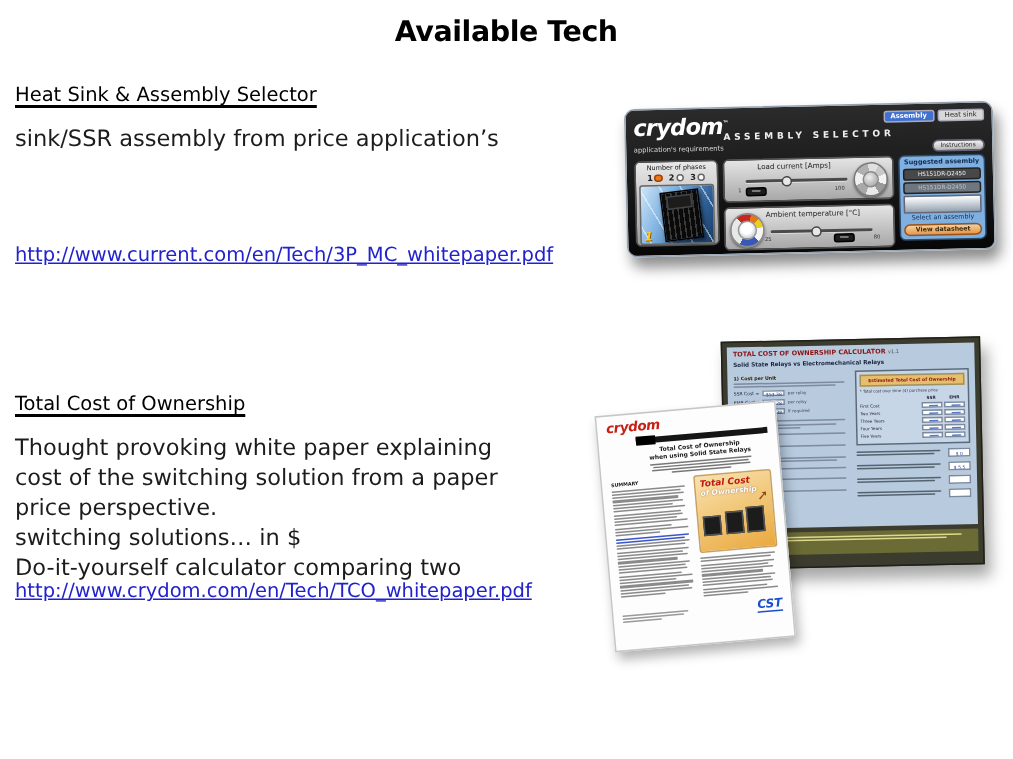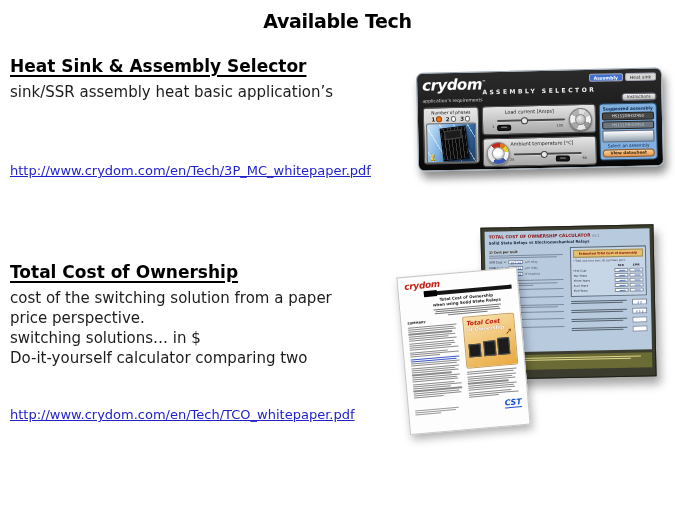--- a/index.html
+++ b/index.html
@@ -2,30 +2,30 @@
 <html><head>
 <meta charset="utf-8">
 <style>
   html,body{margin:0;padding:0;background:#fff;}
   .slide{position:relative;width:675px;height:506px;background:#fff;overflow:hidden;
          font-family:"DejaVu Sans","Liberation Sans",sans-serif;color:#1a1a1a;}
 
   .slide-title{position:absolute;top:10px;left:0;right:0;text-align:center;
                font-size:19px;font-weight:700;letter-spacing:-0.3px;color:#000;}
 
-  .sec-heading{position:absolute;left:10px;font-size:17px;font-weight:700;color:#000;
+  .sec-heading{position:absolute;left:10px;font-size:13px;font-weight:400;color:#000;
                text-decoration:underline;text-decoration-thickness:1.5px;text-underline-offset:3px;
                white-space:nowrap;}
   .h1{top:56px;} .h2{top:262px;}
   .para{position:absolute;left:10px;font-size:15px;line-height:20px;color:#1c1c1c;}
   .p1{top:82px;} .p2{top:288px;}
   .pline{white-space:nowrap;}
   .url{position:absolute;left:10px;font-size:13px;color:#2222cc;text-decoration:underline;
        white-space:nowrap;cursor:pointer;}
-  .u1{top:163px;} .u2{top:407px;}
+  .u1{top:163px;} .u2{top:387px;}
 
   
   .sel{position:absolute;left:417px;top:70px;width:246px;height:99px;box-sizing:border-box;
        transform:rotate(-1.3deg);background:linear-gradient(#2b2b2b,#070707);
        border:1px solid #95a3b0;border-radius:7px;padding:3px 5px;
        box-shadow:3px 7px 9px rgba(0,0,0,.45);}
   .sel-top{display:flex;justify-content:space-between;}
   .sel-logo{font-size:15px;font-weight:800;font-style:italic;color:#fff;letter-spacing:-0.5px;line-height:13px;}
   .sel-logo sup{font-size:4px;font-style:normal;}
   .sel-tabs{display:flex;gap:2px;margin-top:1px;height:8px;}
@@ -157,26 +157,27 @@
 </style>
 </head>
 <body>
 
 <div class="slide">
 
   <div class="slide-title">Available Tech</div>
 
   <div class="sec-heading h1">Heat Sink &amp; Assembly Selector</div>
   <div class="para p1">
-    <div class="pline">sink/SSR assembly heat basic application’s</div>
+    <div class="pline">sink/SSR assembly from price application’s</div>
   </div>
-  <a class="url u1">http://www.crydom.com/en/Tech/3P_MC_whitepaper.pdf</a>
+  <a class="url u1">http://www.current.com/en/Tech/3P_MC_whitepaper.pdf</a>
 
   <div class="sec-heading h2">Total Cost of Ownership</div>
   <div class="para p2">
+    <div class="pline">Thought provoking white paper explaining</div>
     <div class="pline">cost of the switching solution from a paper</div>
     <div class="pline">price perspective.</div>
     <div class="pline">switching solutions… in $</div>
     <div class="pline">Do-it-yourself calculator comparing two</div>
   </div>
   <a class="url u2">http://www.crydom.com/en/Tech/TCO_whitepaper.pdf</a>
 
   <div class="sel">
     <div class="sel-top">
       <div class="sel-logo"><span>crydom</span><sup>™</sup></div>

